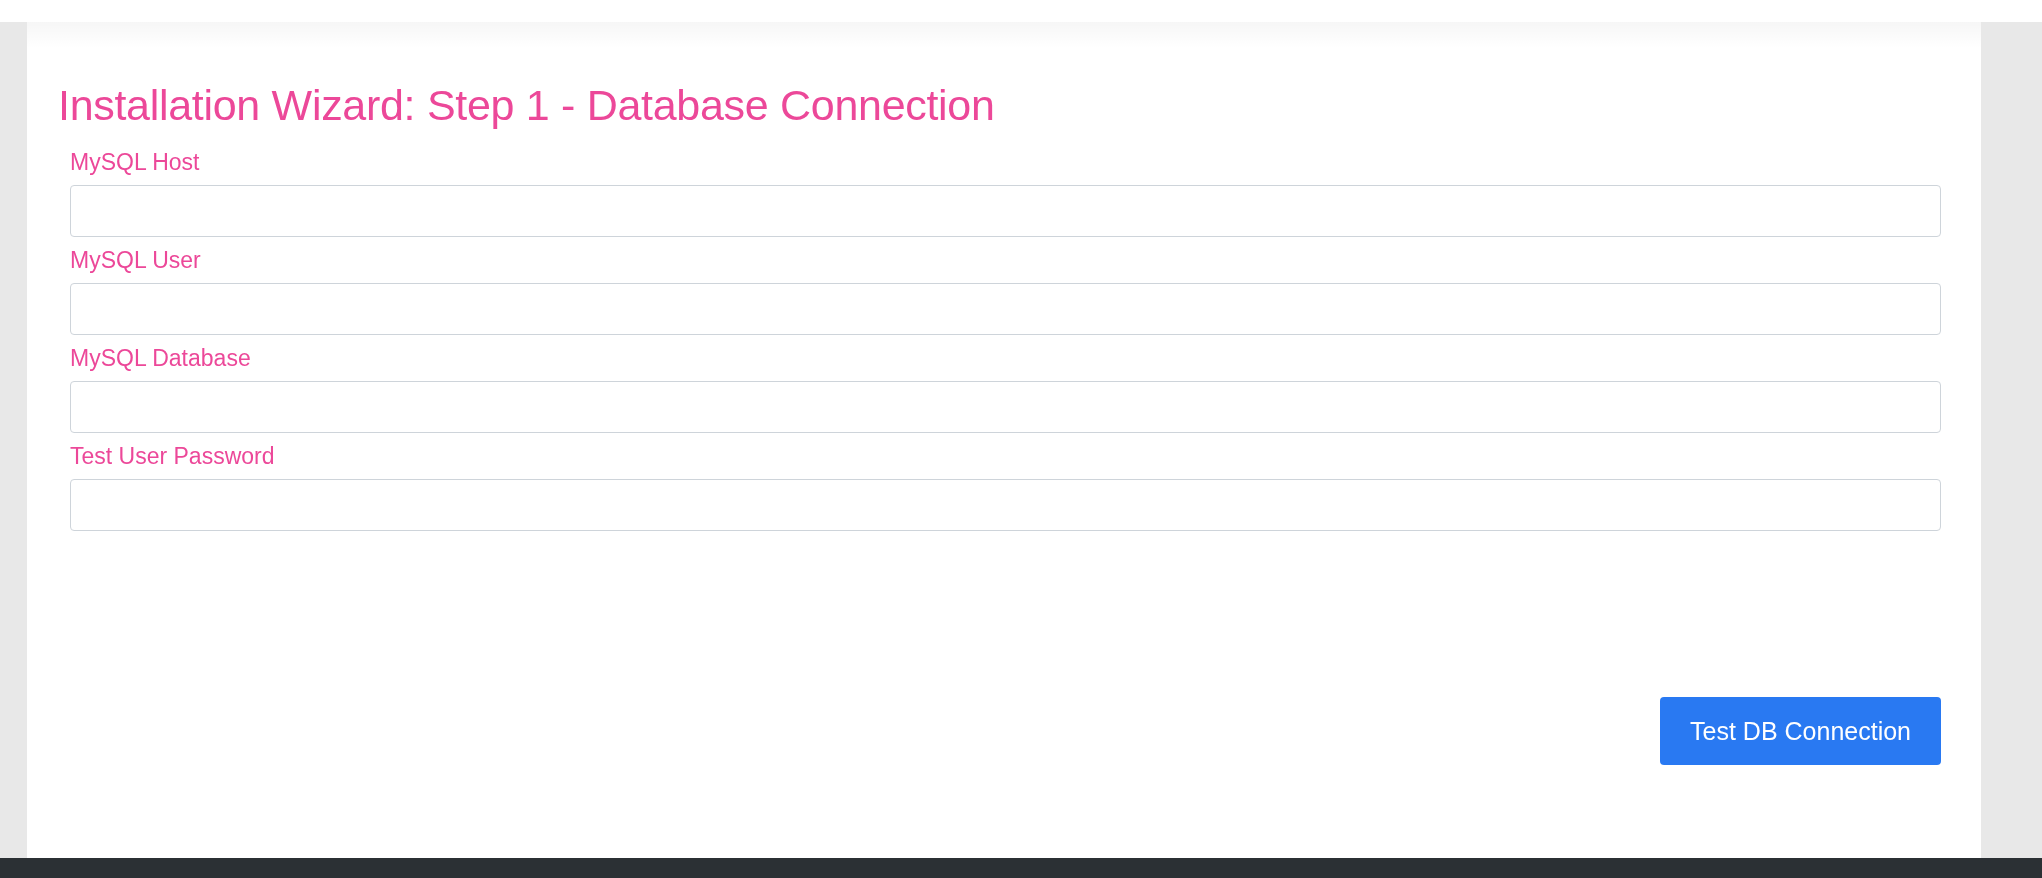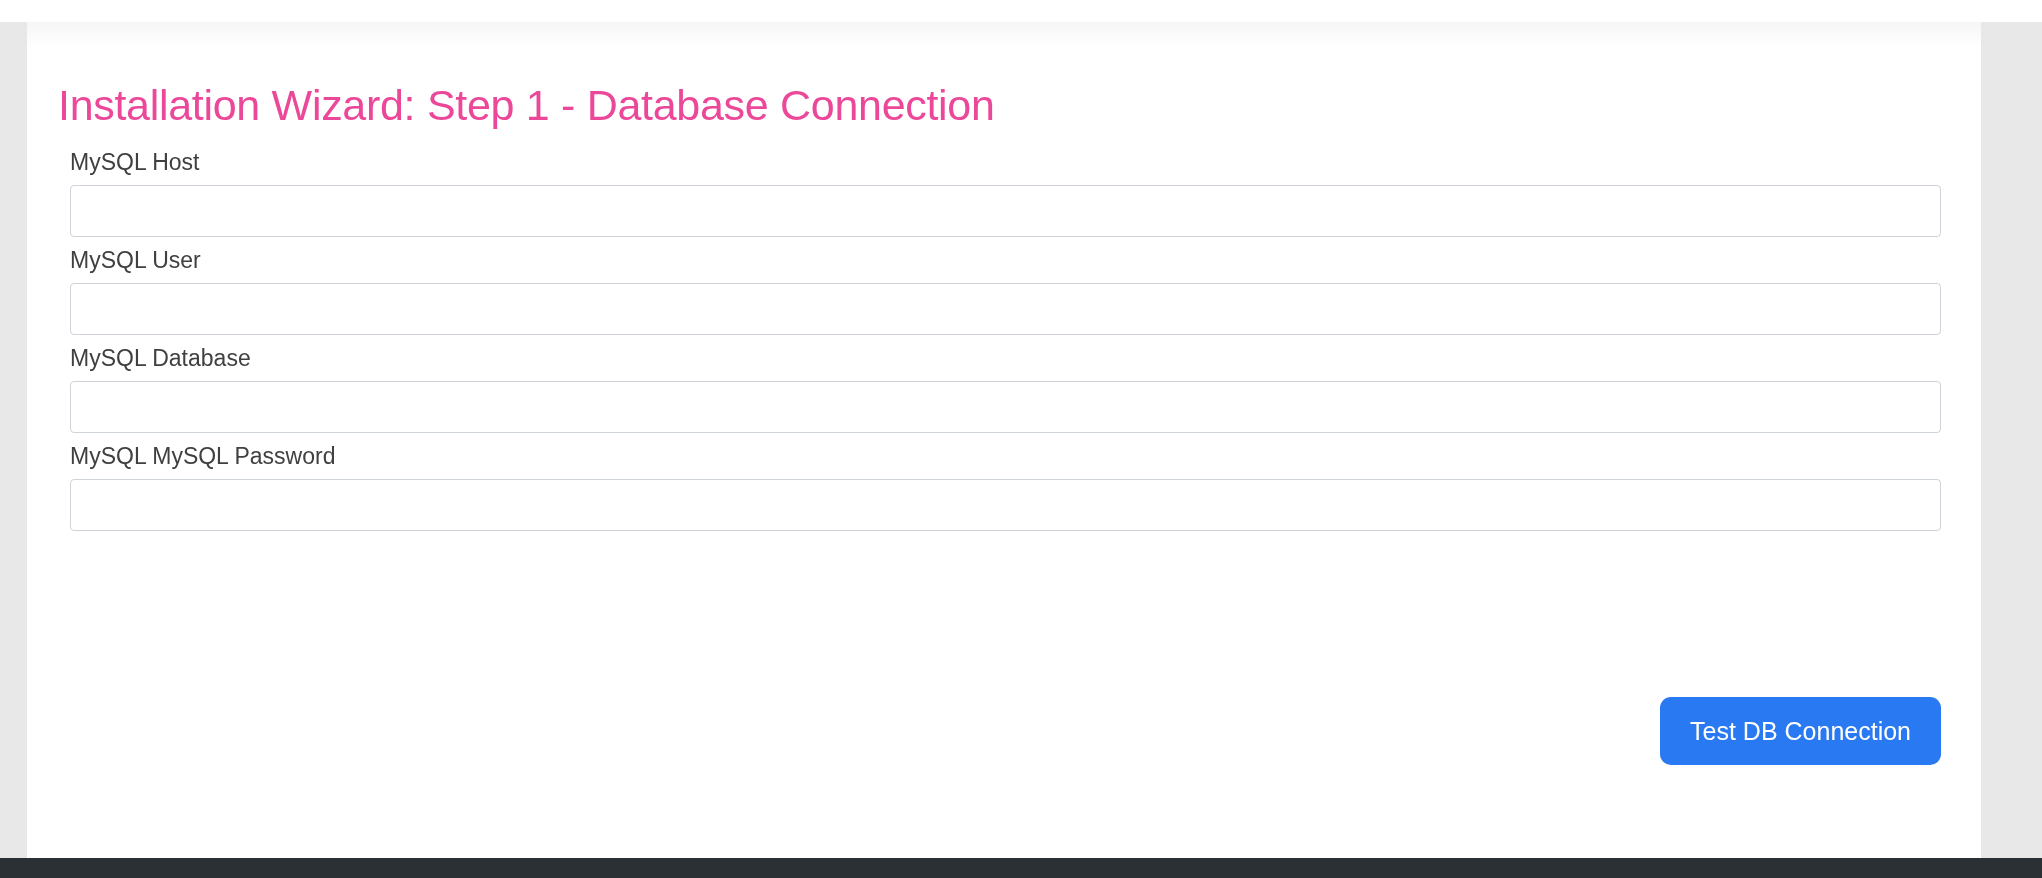--- a/index.html
+++ b/index.html
@@ -75,21 +75,21 @@
   }
 
   .field-group {
     margin: 0 0 9px 0;
   }
 
   .field-label {
     display: block;
     font-size: 23px;
     line-height: 28px;
-    color: #404040;
+    color: #ec4899;
     margin: 0 0 9px 0;
     font-weight: 400;
   }
 
   .field-input {
     display: block;
     box-sizing: border-box;
     width: 1871px;
     height: 52px;
     padding: 6px 14px;
@@ -118,21 +118,21 @@
     justify-content: center;
     box-sizing: border-box;
     height: 68px;
     padding: 0 30px;
     background: #2979f2;
     color: #ffffff;
     font-size: 25px;
     font-family: "Liberation Sans", sans-serif;
     font-weight: 400;
     border: none;
-    border-radius: 11px;
+    border-radius: 4px;
     cursor: pointer;
     white-space: nowrap;
   }
 
   
   .footer-bar {
     position: absolute;
     left: 0;
     bottom: 0;
     width: 2042px;
@@ -163,21 +163,21 @@
         <label class="field-label" for="inp-2">MySQL User</label>
         <input id="inp-2" class="field-input" type="text" value="" style="">
       </div>
 
       <div class="field-group">
         <label class="field-label" for="inp-1">MySQL Database</label>
         <input id="inp-1" class="field-input" type="text" value="" style="">
       </div>
 
       <div class="field-group">
-        <label class="field-label" for="inp-3">MySQL MySQL Password</label>
+        <label class="field-label" for="inp-3">Test User Password</label>
         <input id="inp-3" class="field-input" type="text" value="" style="">
       </div>
 
     </div>
 
     <div class="actions-row">
       <button class="primary-button" type="button">Test DB Connection</button>
     </div>
 
   </div>

